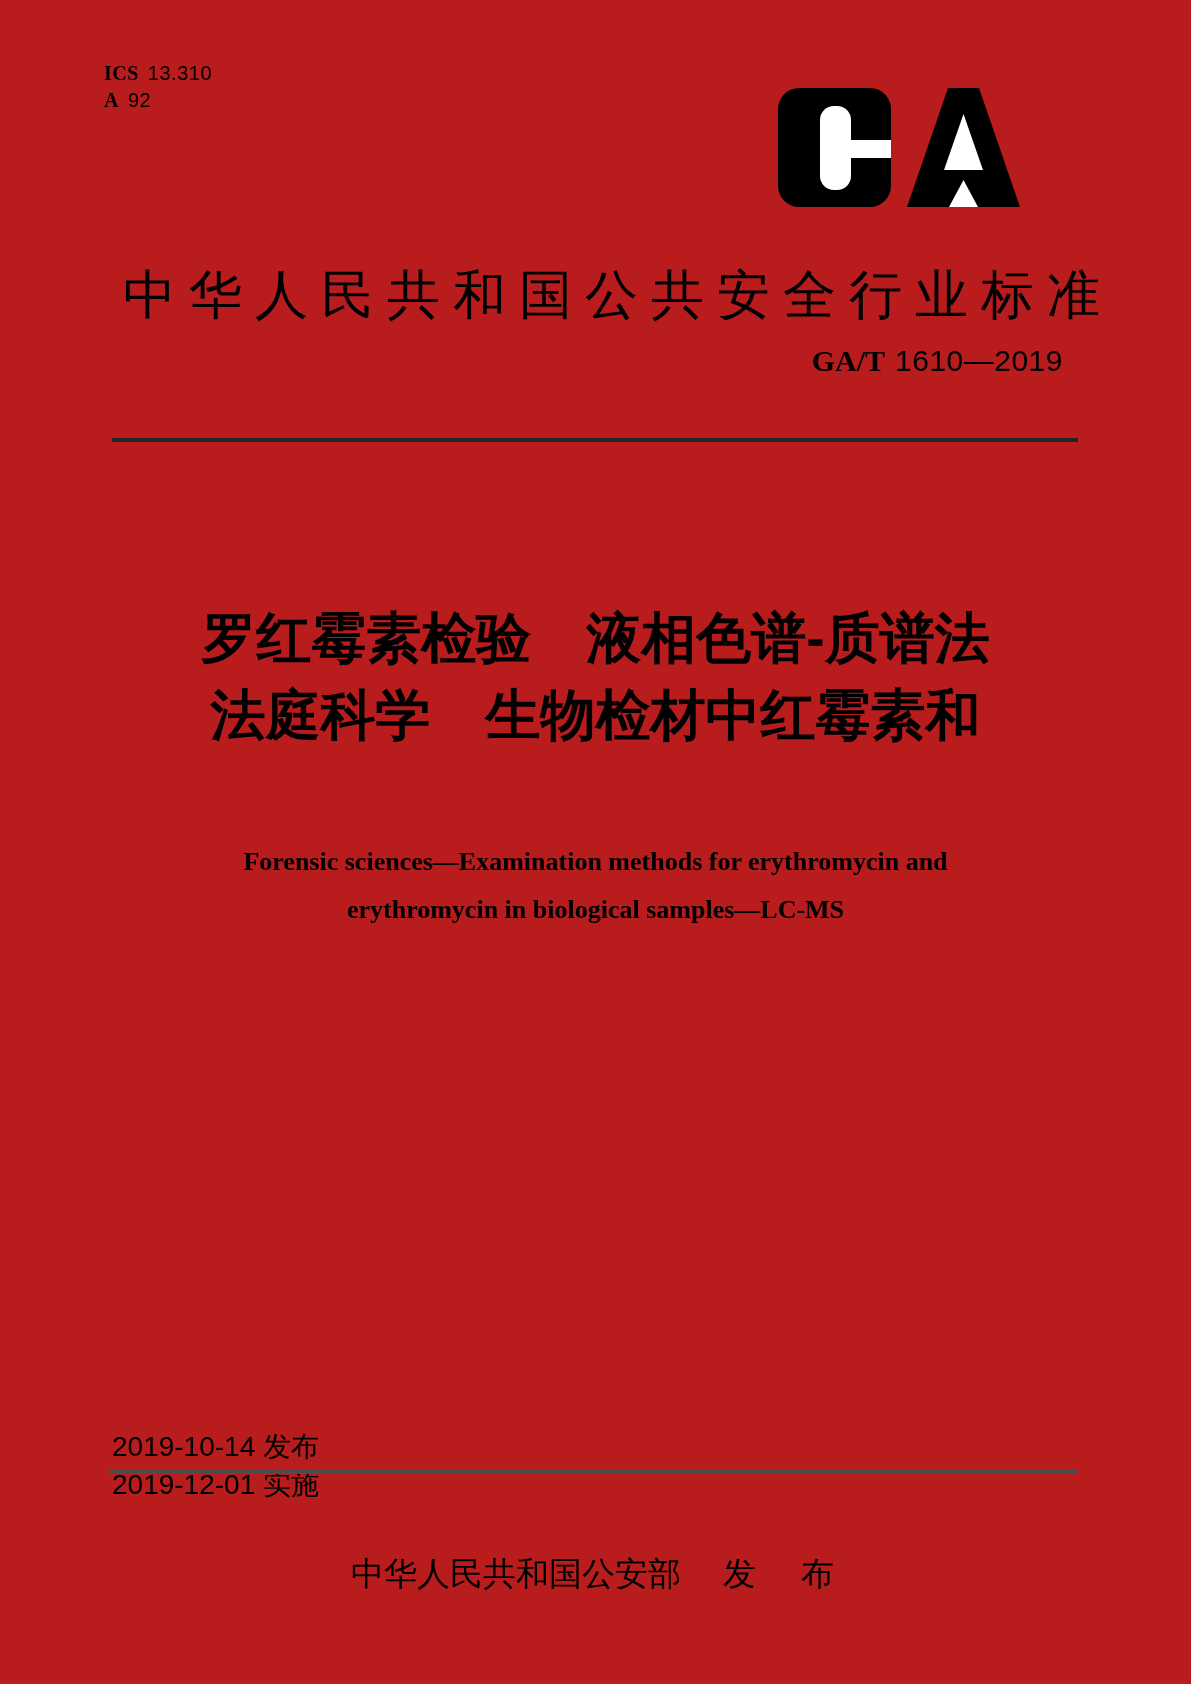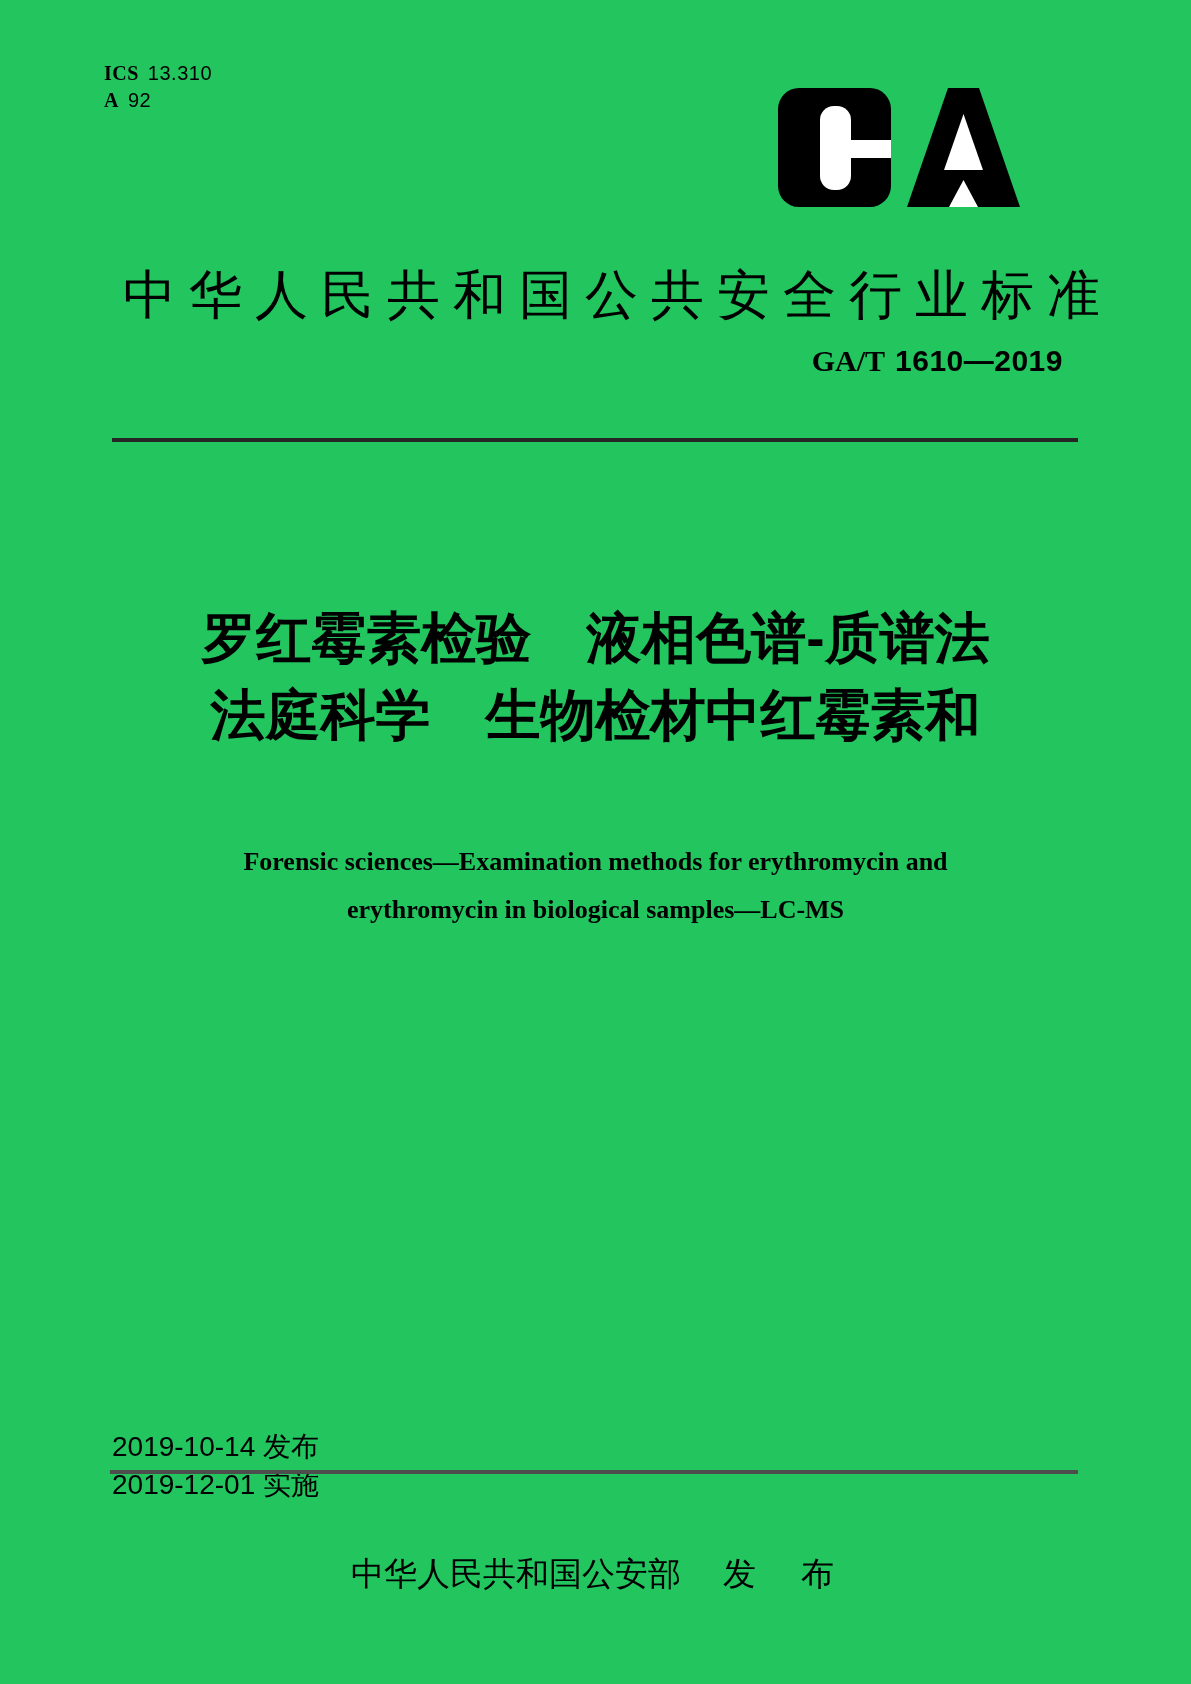--- a/index.html
+++ b/index.html
@@ -1,20 +1,20 @@
 <!DOCTYPE html>
 <html><head>
 <meta charset="utf-8">
 <style>
   html,body{margin:0;padding:0;background:#e8e8e8;}
   .page{
     position:relative;
     width:1191px;height:1684px;
     margin:0 auto;
-    background:#22c55e;
+    background:#b91c1c;
     font-family:"Liberation Sans","DejaVu Sans",sans-serif;
     color:#000;
     overflow:hidden;
   }
   .serif-bold{
     font-family:"Liberation Serif","DejaVu Serif",serif;
     font-weight:bold;
   }
   
   .ics{
@@ -29,21 +29,21 @@
     position:absolute;left:0;top:244px;width:100%;
     margin:16px;text-align:center;
     font-size:53px;font-weight:500;letter-spacing:13px;
     text-indent:13px;white-space:nowrap;
   }
   
   .std-num{
     position:absolute;right:128px;top:344px;
     font-size:30px;white-space:nowrap;
   }
-  .std-num .code{margin-left:10px;letter-spacing:.5px;font-weight:bold;}
+  .std-num .code{margin-left:10px;letter-spacing:.5px;}
   
   .rule{position:absolute;}
   .rule-top{left:112px;top:438px;width:966px;height:4px;background:#262626;}
   .rule-bottom{left:110px;top:1470px;width:968px;height:4px;background:#4d4d4d;}
   
   .title-zh{
     position:absolute;left:0;top:600px;width:100%;
     text-align:center;font-size:55px;font-weight:bold;
     line-height:77px;white-space:nowrap;
   }

